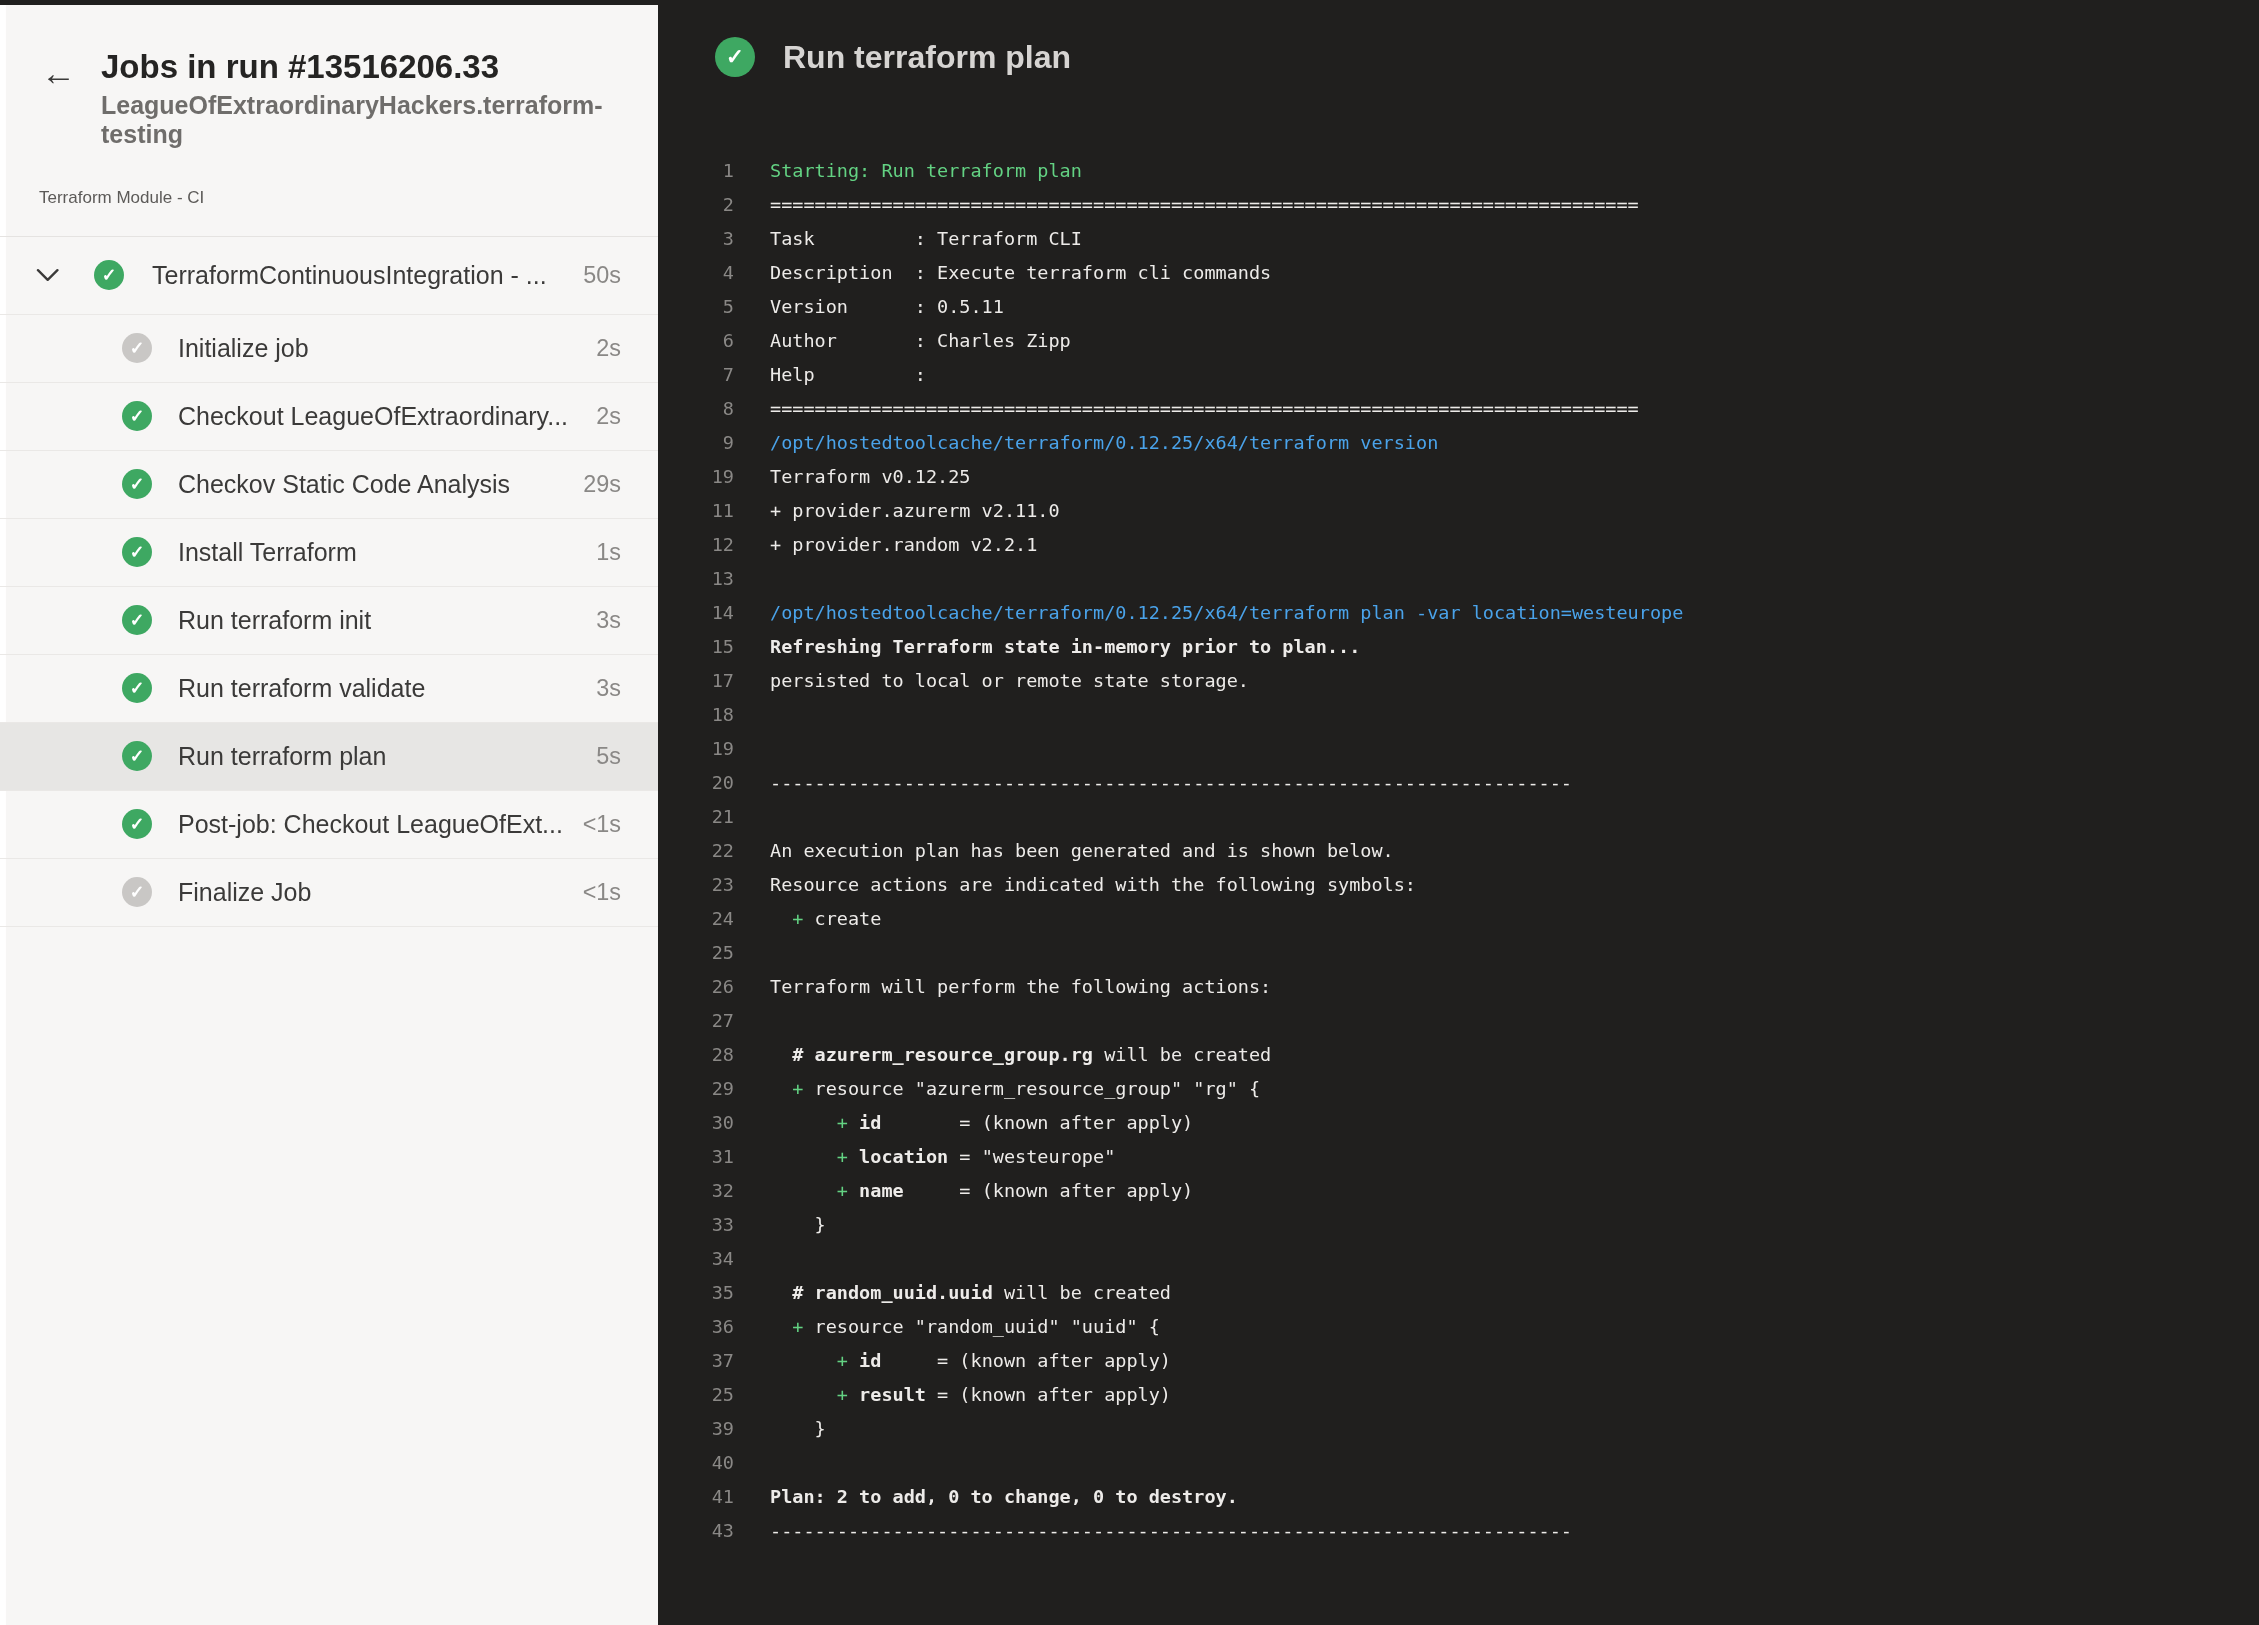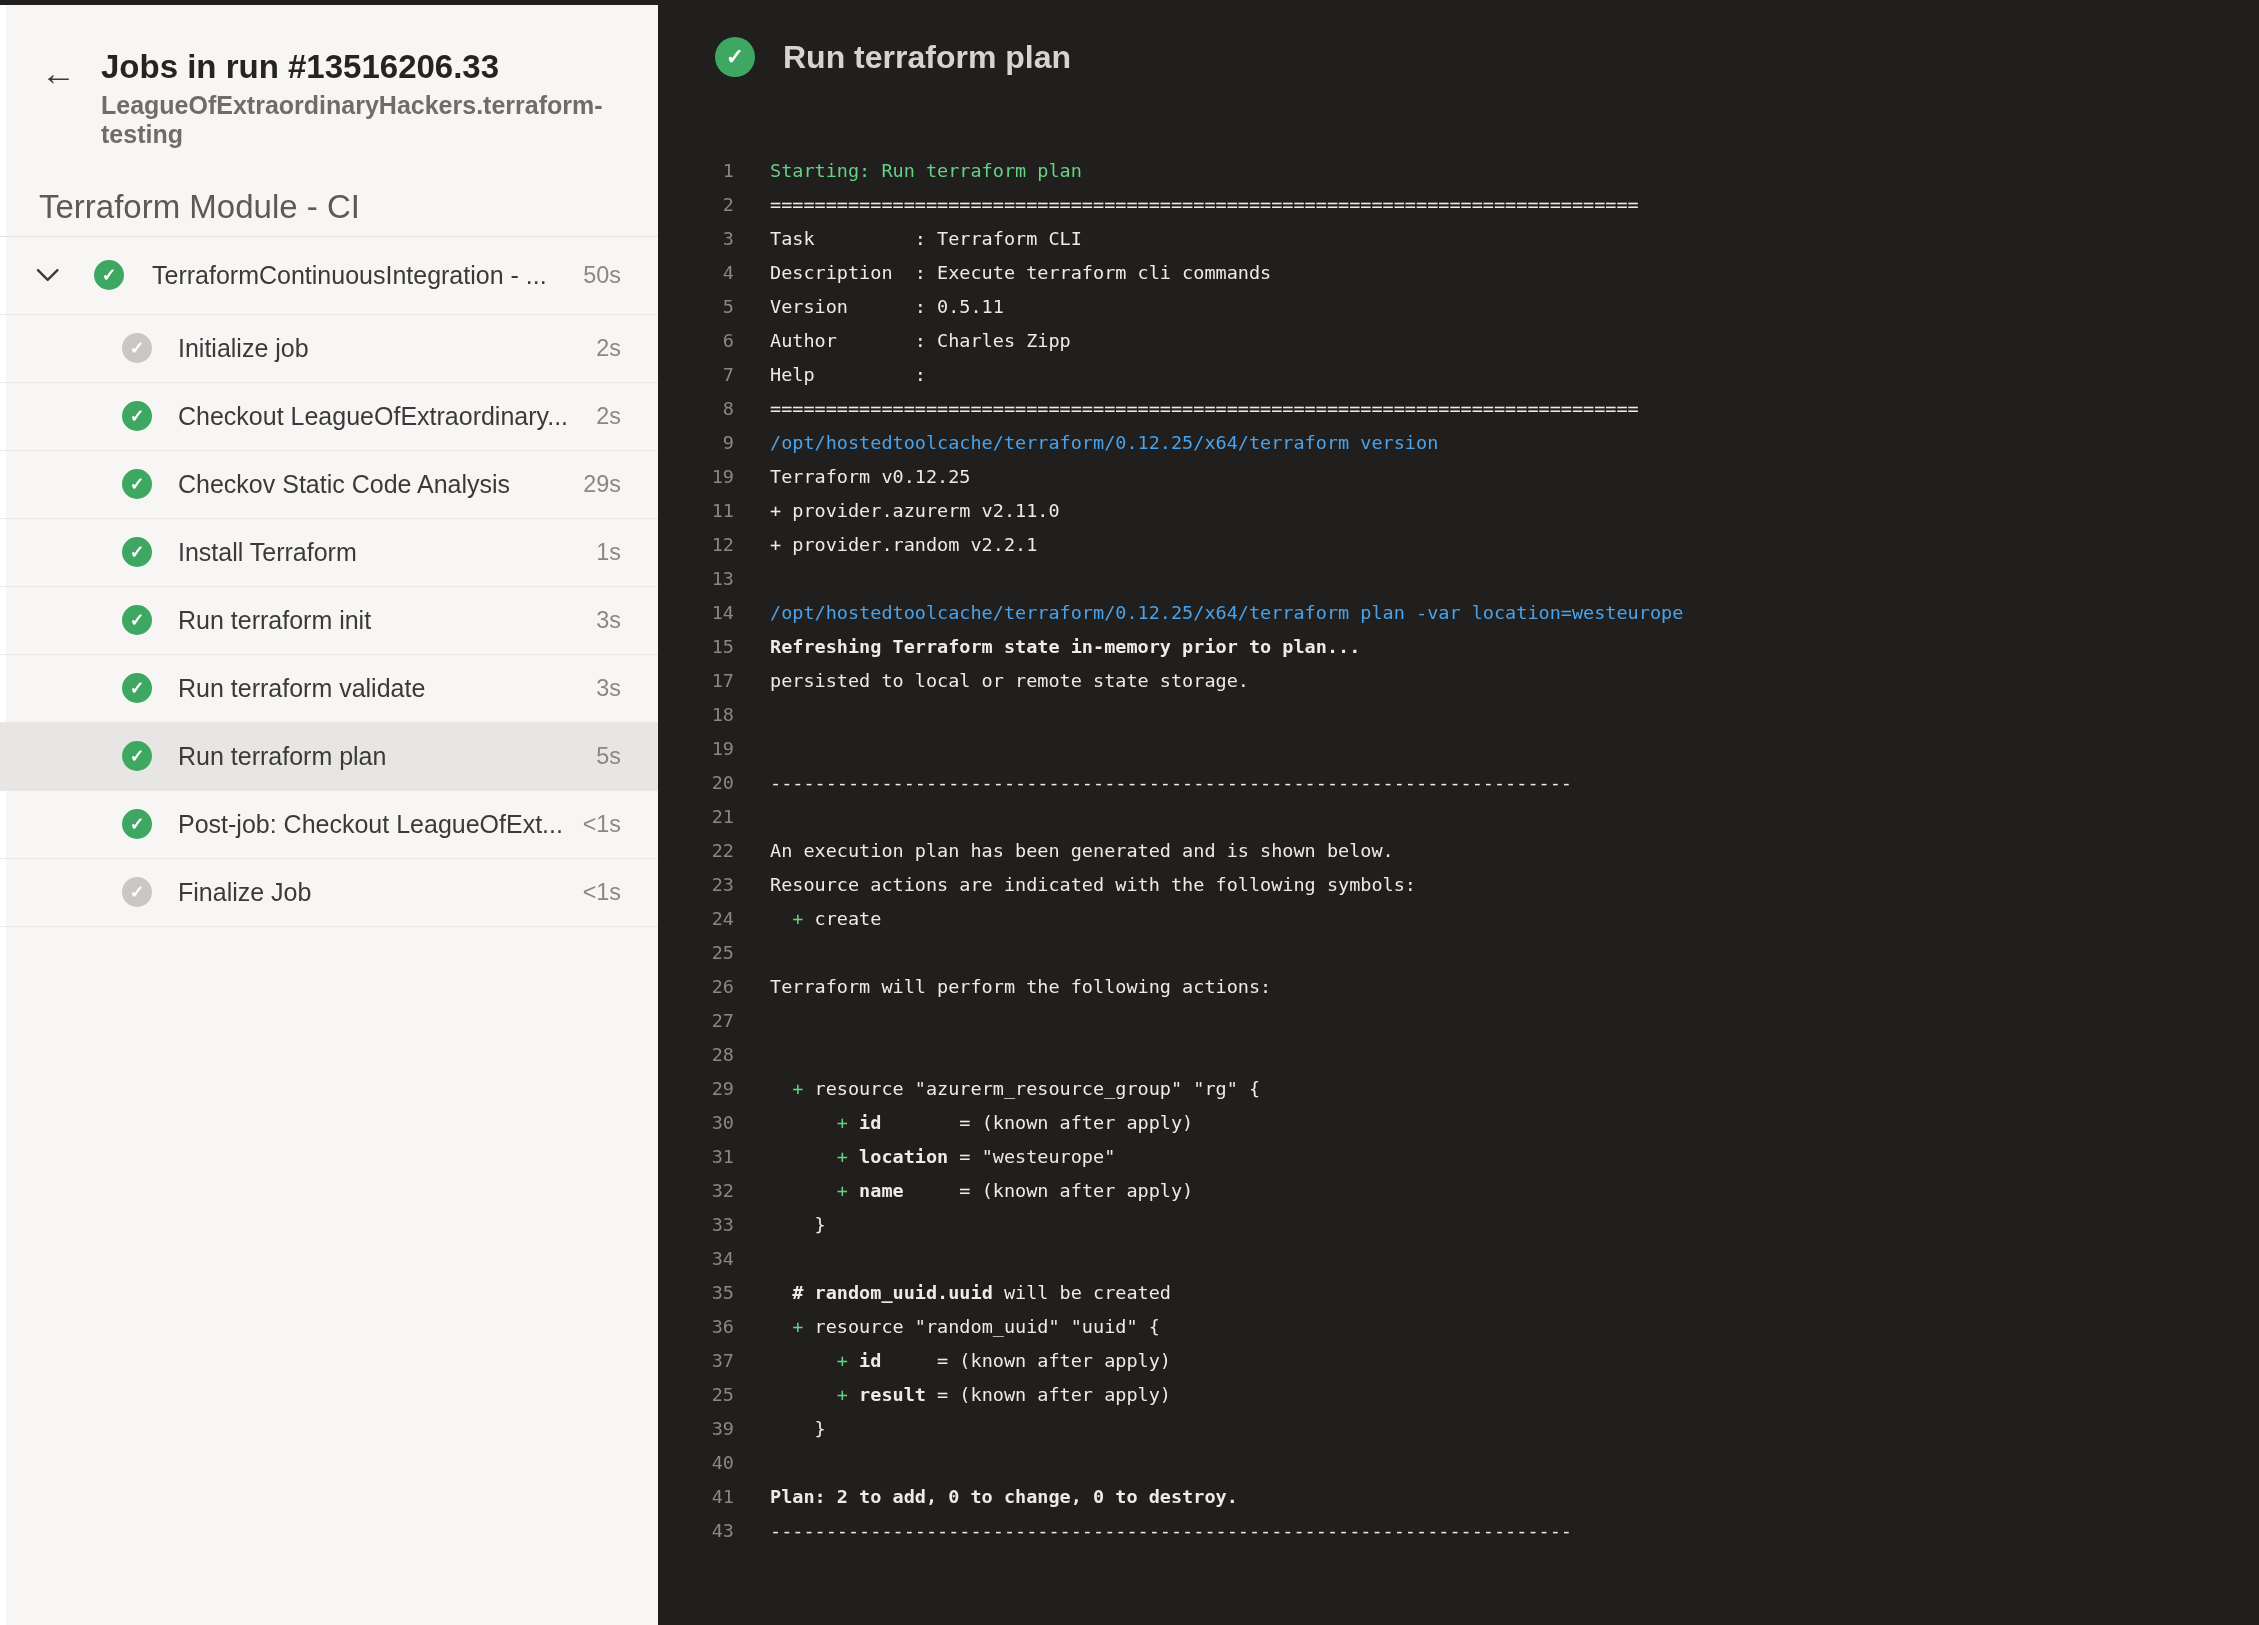--- a/index.html
+++ b/index.html
@@ -23,21 +23,21 @@
   .side-title {
     position:absolute; left:101px; top:43px;
     font-size:33px; font-weight:700; color:#252423; letter-spacing:0;
   }
   .side-subtitle {
     position:absolute; left:101px; top:86px;
     font-size:25px; font-weight:700; color:#6f6d6b;
   }
   .section-label {
     position:absolute; left:39px; top:183px;
-    font-size:33px; color:#5c5a58;
+    font-size:17px; color:#5c5a58;
   }
   .job-list {
     position:absolute; top:231px; left:0; right:0;
     border-top:1px solid #e5e3e1;
   }
   .job-row {
     position:relative; height:68px; box-sizing:border-box;
     border-bottom:1px solid #eae8e6; cursor:pointer;
   }
   .job-row.parent { height:78px; }
@@ -190,21 +190,21 @@
       <div class="log-line"><span class="ln">18</span><span class="lt"></span></div>
       <div class="log-line"><span class="ln">19</span><span class="lt"></span></div>
       <div class="log-line"><span class="ln">20</span><span class="lt"><span>------------------------------------------------------------------------</span></span></div>
       <div class="log-line"><span class="ln">21</span><span class="lt"></span></div>
       <div class="log-line"><span class="ln">22</span><span class="lt"><span>An execution plan has been generated and is shown below.</span></span></div>
       <div class="log-line"><span class="ln">23</span><span class="lt"><span>Resource actions are indicated with the following symbols:</span></span></div>
       <div class="log-line"><span class="ln">24</span><span class="lt"><span>  </span><span class="sg-grn">+</span><span> create</span></span></div>
       <div class="log-line"><span class="ln">25</span><span class="lt"></span></div>
       <div class="log-line"><span class="ln">26</span><span class="lt"><span>Terraform will perform the following actions:</span></span></div>
       <div class="log-line"><span class="ln">27</span><span class="lt"></span></div>
-      <div class="log-line"><span class="ln">28</span></div>
+      <div class="log-line"><span class="ln">28</span><span class="lt"><span>  </span><span class="f1"># azurerm_resource_group.rg</span><span> will be created</span></span></div>
       <div class="log-line"><span class="ln">29</span><span class="lt"><span>  </span><span class="sg-grn">+</span><span> resource "azurerm_resource_group" "rg" {</span></span></div>
       <div class="log-line"><span class="ln">30</span><span class="lt"><span>      </span><span class="sg-grn">+</span><span> </span><span class="f1">id</span><span>       = (known after apply)</span></span></div>
       <div class="log-line"><span class="ln">31</span><span class="lt"><span>      </span><span class="sg-grn">+</span><span> </span><span class="f1">location</span><span> = "westeurope"</span></span></div>
       <div class="log-line"><span class="ln">32</span><span class="lt"><span>      </span><span class="sg-grn">+</span><span> </span><span class="f1">name</span><span>     = (known after apply)</span></span></div>
       <div class="log-line"><span class="ln">33</span><span class="lt"><span>    }</span></span></div>
       <div class="log-line"><span class="ln">34</span><span class="lt"></span></div>
       <div class="log-line"><span class="ln">35</span><span class="lt"><span>  </span><span class="f1"># random_uuid.uuid</span><span> will be created</span></span></div>
       <div class="log-line"><span class="ln">36</span><span class="lt"><span>  </span><span class="sg-grn">+</span><span> resource "random_uuid" "uuid" {</span></span></div>
       <div class="log-line"><span class="ln">37</span><span class="lt"><span>      </span><span class="sg-grn">+</span><span> </span><span class="f1">id</span><span>     = (known after apply)</span></span></div>
       <div class="log-line"><span class="ln">25</span><span class="lt"><span>      </span><span class="sg-grn">+</span><span> </span><span class="f1">result</span><span> = (known after apply)</span></span></div>

